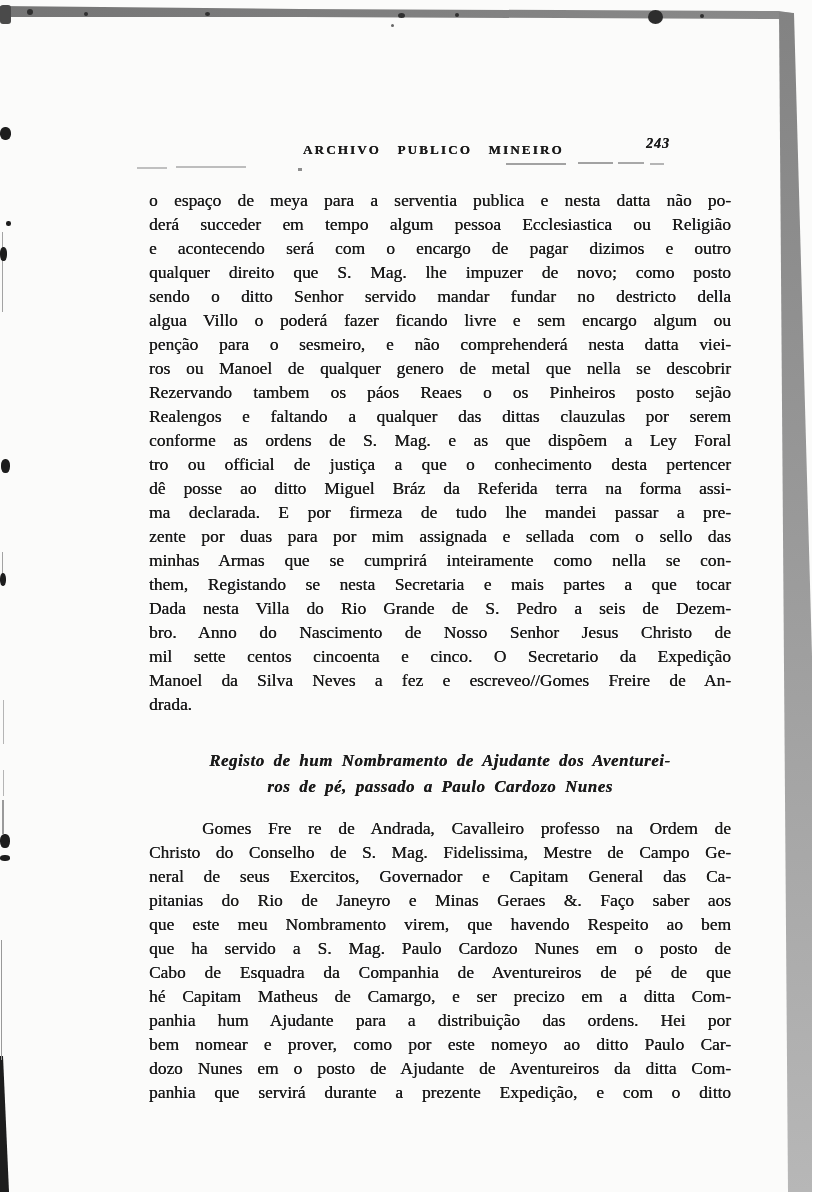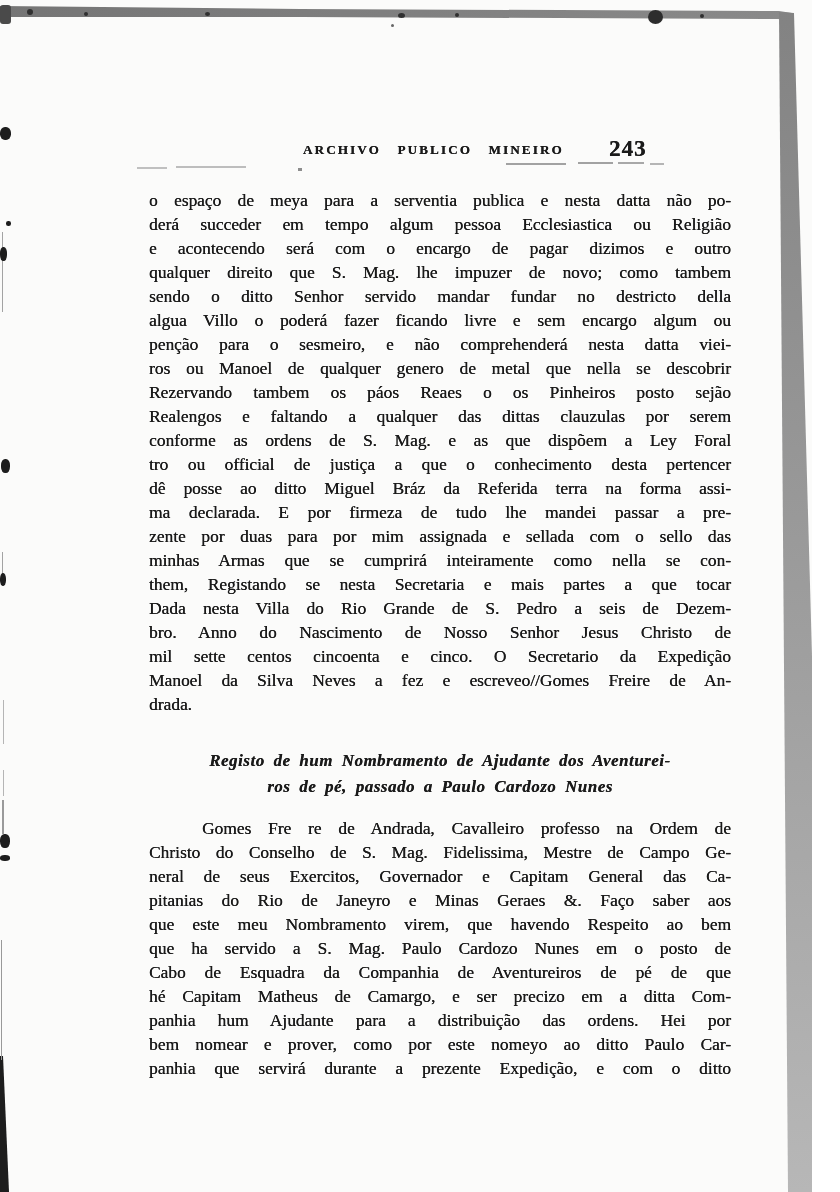--- a/index.html
+++ b/index.html
@@ -10,24 +10,25 @@
   }
 
   
   .header-title {
     position:absolute; left:303px; top:142px;
     font-size:13px; font-weight:bold; letter-spacing:2.2px; word-spacing:11px;
     color:var(--ink,#1a1a1a); white-space:nowrap;
     text-shadow:0.2px 0 0 currentColor;
   }
   .page-num {
-    position:absolute; left:609px; top:136px;
-    font-size:23px; font-weight:bold; letter-spacing:1px;
+    position:absolute; left:646px; top:136px;
+    font-size:14px; font-weight:bold; letter-spacing:1px;
     color:var(--ink,#1a1a1a);
     text-shadow:0.2px 0 0 currentColor;
+    font-style:italic;
   }
 
   
   .text {
     position:absolute; left:128px; width:603px;
     font-size:17.4px; line-height:24px; color:var(--ink,#1a1a1a);
     text-shadow:0.25px 0 0 currentColor;
   }
   .line { text-align:justify; text-align-last:justify; white-space:normal;margin-left:21px; }
   .para1 { top:188px; }
@@ -101,21 +102,21 @@
   <div class="dash" style="left:298px;top:168px;width:4px;height:3px;background:#8d8d8d;"></div>
   <div class="dash" style="left:506px;top:163px;width:60px;background:#a2a2a2;"></div>
   <div class="dash" style="left:578px;top:162px;width:35px;background:#a2a2a2;"></div>
   <div class="dash" style="left:618px;top:162px;width:26px;background:#a8a8a8;"></div>
   <div class="dash" style="left:650px;top:163px;width:14px;background:#b5b5b5;"></div>
 
   <div class="text para1">
       <div class="line">o espaço de meya para a serventia publica e nesta datta não po-</div>
       <div class="line">derá succeder em tempo algum pessoa Ecclesiastica ou Religião</div>
       <div class="line">e acontecendo será com o encargo de pagar dizimos e outro</div>
-      <div class="line">qualquer direito que S. Mag. lhe impuzer de novo; como tambem</div>
+      <div class="line">qualquer direito que S. Mag. lhe impuzer de novo; como posto</div>
       <div class="line">sendo o ditto Senhor servido mandar fundar no destricto della</div>
       <div class="line">algua Villo o poderá fazer ficando livre e sem encargo algum ou</div>
       <div class="line">penção para o sesmeiro, e não comprehenderá nesta datta viei-</div>
       <div class="line">ros ou Manoel de qualquer genero de metal que nella se descobrir</div>
       <div class="line">Rezervando tambem os páos Reaes o os Pinheiros posto sejão</div>
       <div class="line">Realengos e faltando a qualquer das dittas clauzulas por serem</div>
       <div class="line">conforme as ordens de S. Mag. e as que dispõem a Ley Foral</div>
       <div class="line">tro ou official de justiça a que o conhecimento desta pertencer</div>
       <div class="line">dê posse ao ditto Miguel Bráz da Referida terra na forma assi-</div>
       <div class="line">ma declarada. E por firmeza de tudo lhe mandei passar a pre-</div>
@@ -136,16 +137,17 @@
       <div class="line">Gomes Fre re de Andrada, Cavalleiro professo na Ordem de</div>
       <div class="line">Christo do Conselho de S. Mag. Fidelissima, Mestre de Campo Ge-</div>
       <div class="line">neral de seus Exercitos, Governador e Capitam General das Ca-</div>
       <div class="line">pitanias do Rio de Janeyro e Minas Geraes &amp;. Faço saber aos</div>
       <div class="line">que este meu Nombramento virem, que havendo Respeito ao bem</div>
       <div class="line">que ha servido a S. Mag. Paulo Cardozo Nunes em o posto de</div>
       <div class="line">Cabo de Esquadra da Companhia de Aventureiros de pé de que</div>
       <div class="line">hé Capitam Matheus de Camargo, e ser precizo em a ditta Com-</div>
       <div class="line">panhia hum Ajudante para a distribuição das ordens. Hei por</div>
       <div class="line">bem nomear e prover, como por este nomeyo ao ditto Paulo Car-</div>
+      <div class="line">dozo Nunes em o posto de Ajudante de Aventureiros da ditta Com-</div>
       <div class="line">panhia que servirá durante a prezente Expedição, e com o ditto</div>
     </div>
 
 </div>
 
 </body></html>

